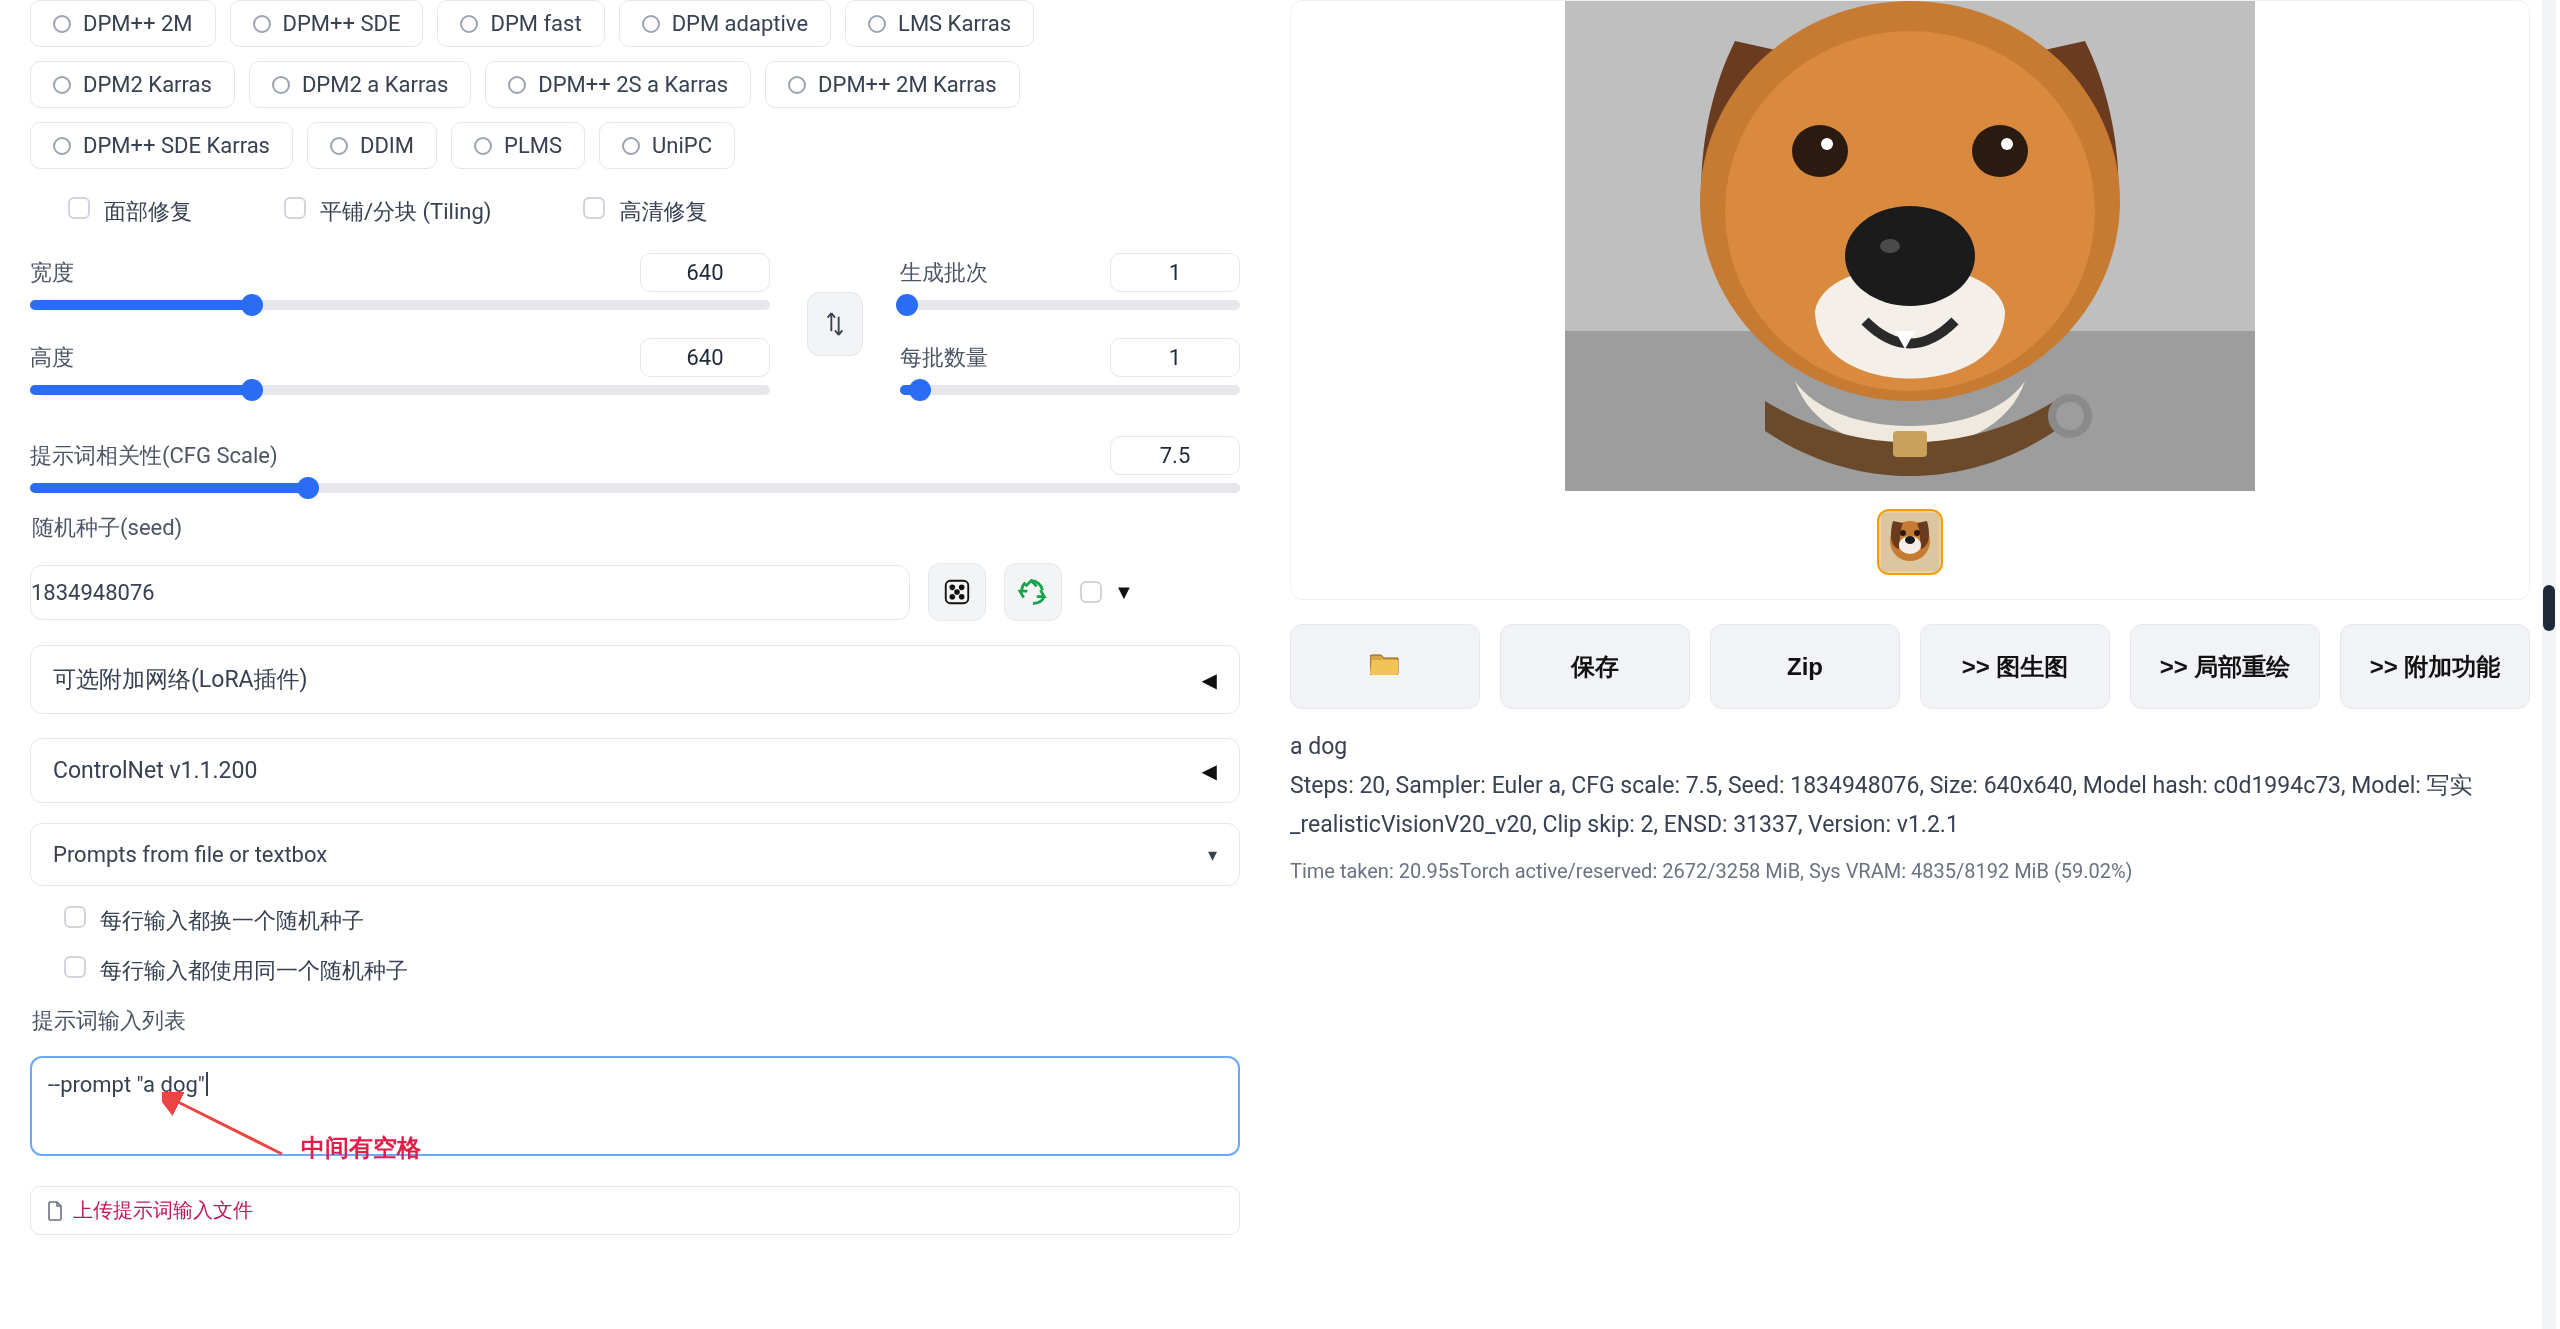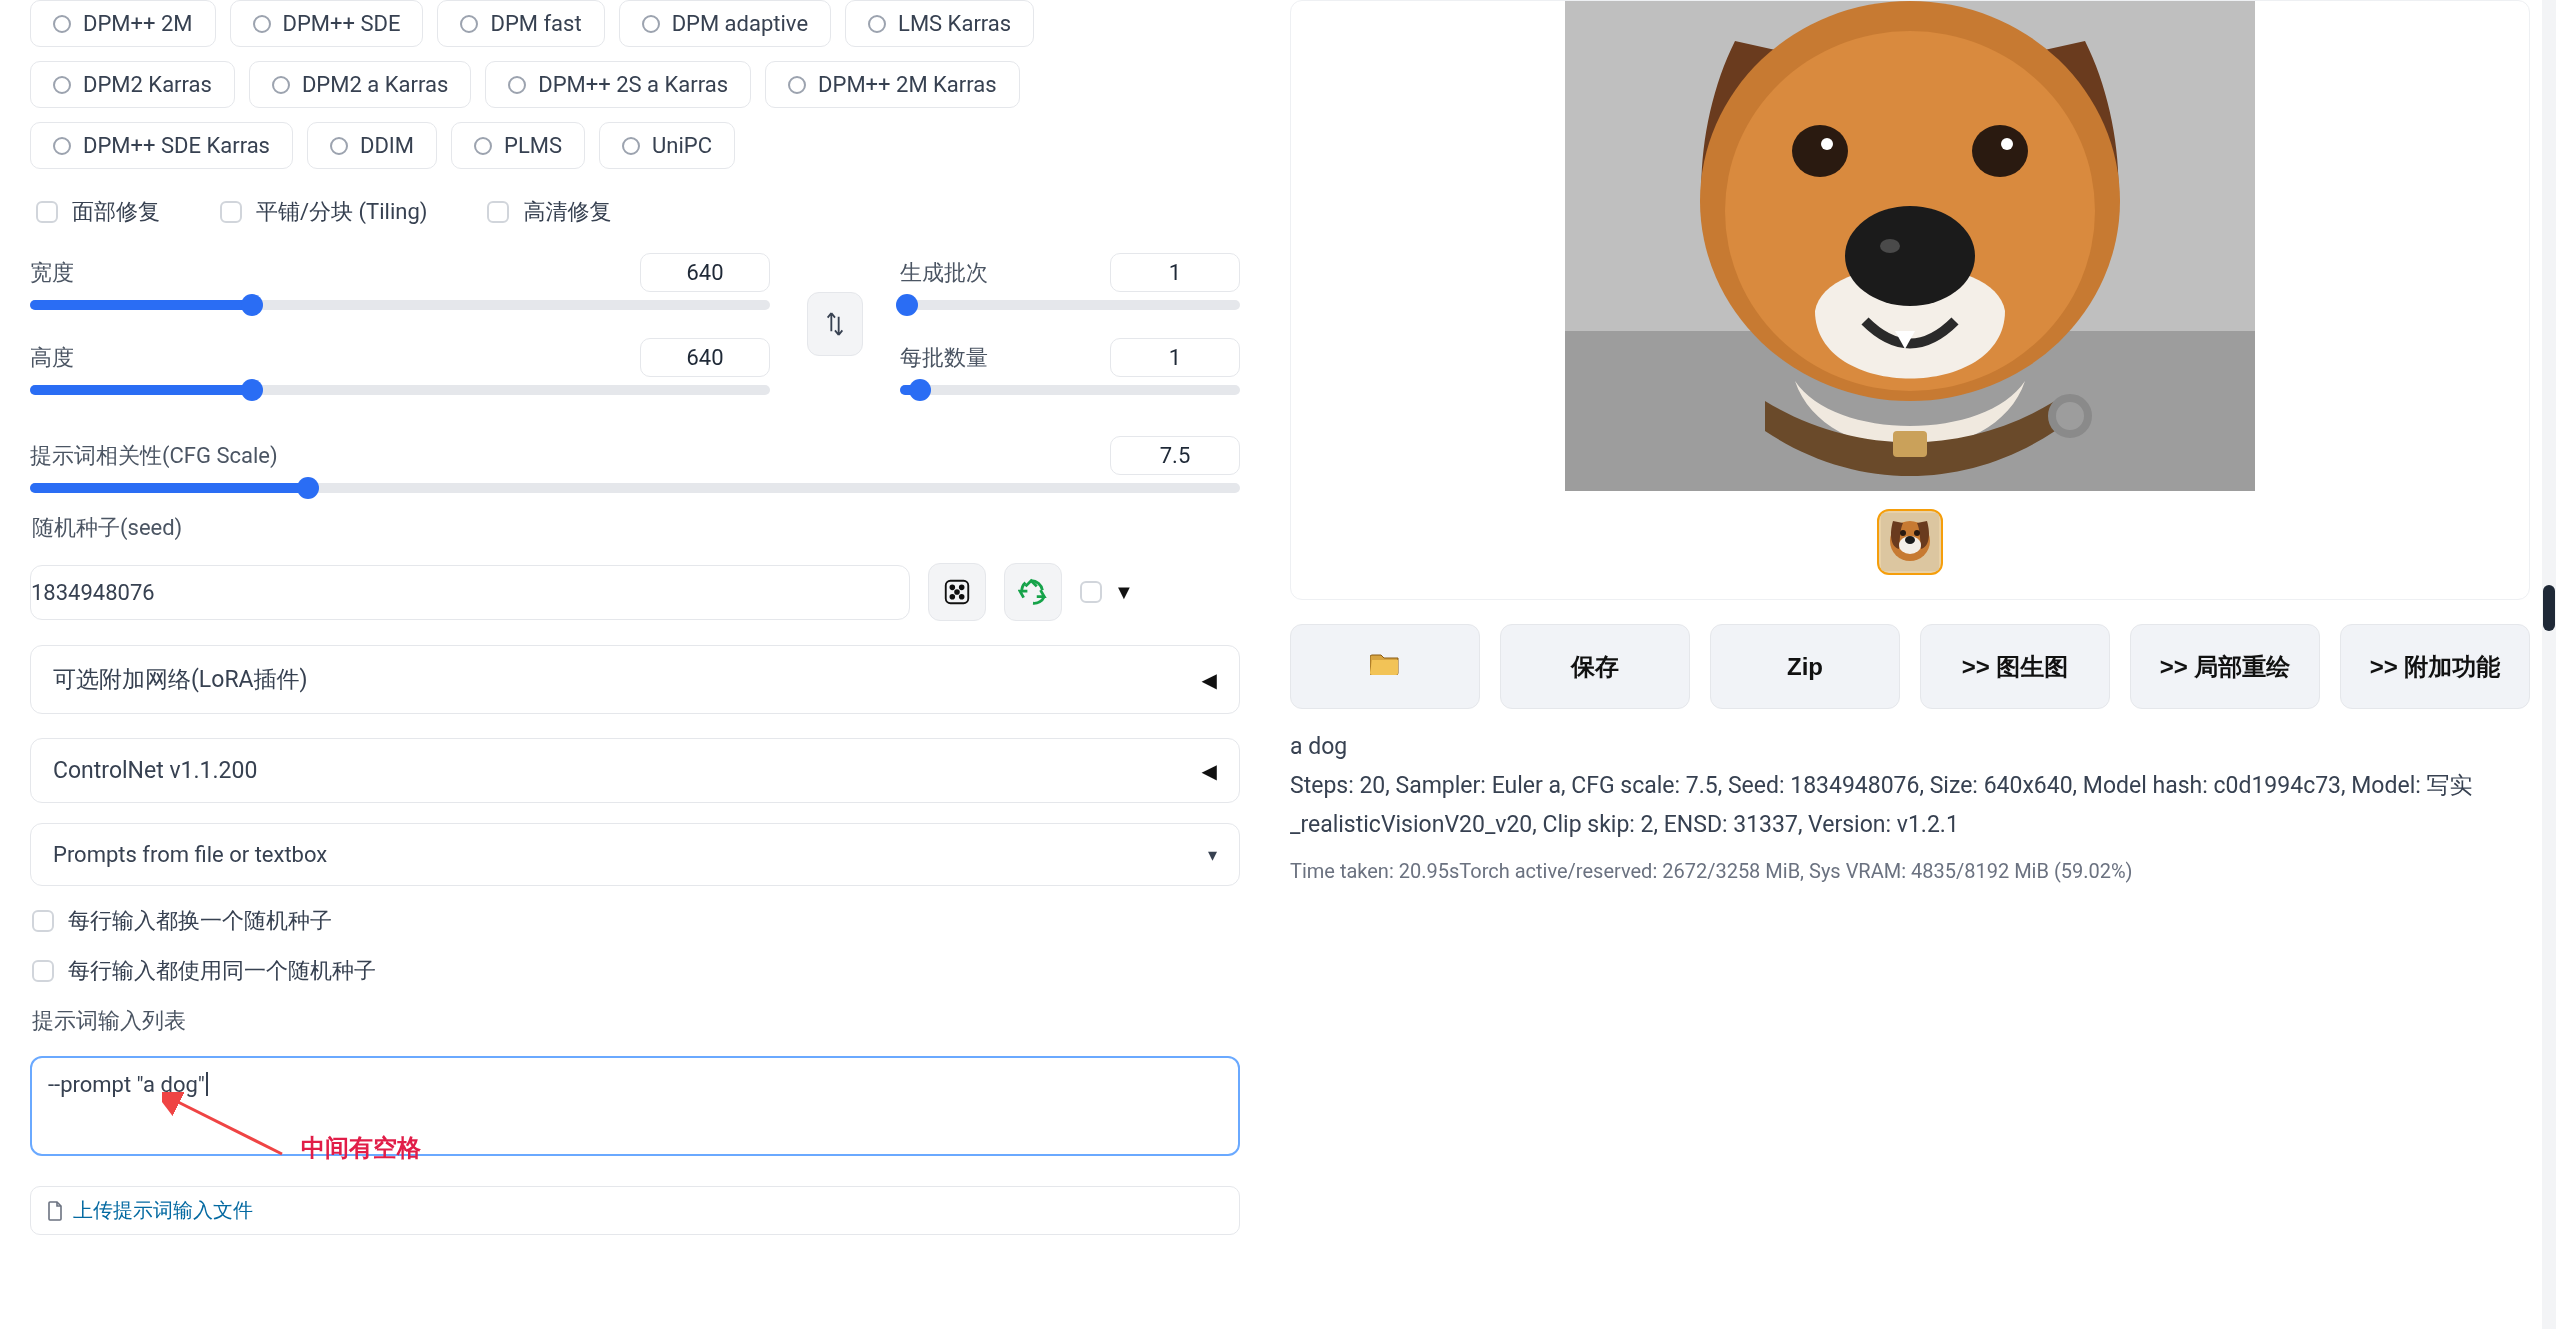--- a/index.html
+++ b/index.html
@@ -38,21 +38,21 @@
     background: #fff;
     color: #374151;
     cursor: pointer;
   }
   .radio-chip .circle {
     width: 18px; height: 18px; border: 2px solid #9ca3af; border-radius: 50%;
     display: inline-block;
   }
   
   .check-row { display: flex; gap: 60px; padding: 8px 0 6px 6px; }
-  .check-item { display: inline-flex; align-items: center; gap: 14px; color: #374151; }
+  .check-item { display: inline-flex; align-items: flex-start; gap: 14px; color: #374151; margin-left: 32px; }
   .check-box {
     width: 22px; height: 22px; border: 2px solid #d1d5db; border-radius: 6px; background: #fff;
     display: inline-block;
   }
   
   .sliders-grid {
     display: flex;
     gap: 30px;
     align-items: stretch;
   }
@@ -129,21 +129,21 @@
   .annotation-arrow {
     position: absolute; left: 130px; top: 34px;
     pointer-events: none;
   }
   .annotation-text {
     position: absolute; left: 269px; top: 74px; color: #e11d48; font-weight: 700; font-size: 24px;
   }
   .upload-chip {
     display: inline-flex; align-items: center; gap: 10px;
     border: 1px solid #e5e7eb; border-radius: 10px; background: #fff;
-    padding: 10px 16px; color: #0369a1; font-size: 20px;
+    padding: 10px 16px; color: #be185d; font-size: 20px;
     margin-top: 10px;
   }
   .doc-icon { width: 16px; height: 20px; }
   
   .preview-wrap {
     border: 1px solid #eef0f3; border-radius: 12px; padding-bottom: 24px;
     display: flex; flex-direction: column; align-items: center;
   }
   .preview-img {
     width: 690px; height: 490px; background: #d9b081; border-radius: 0 0 0 0;

